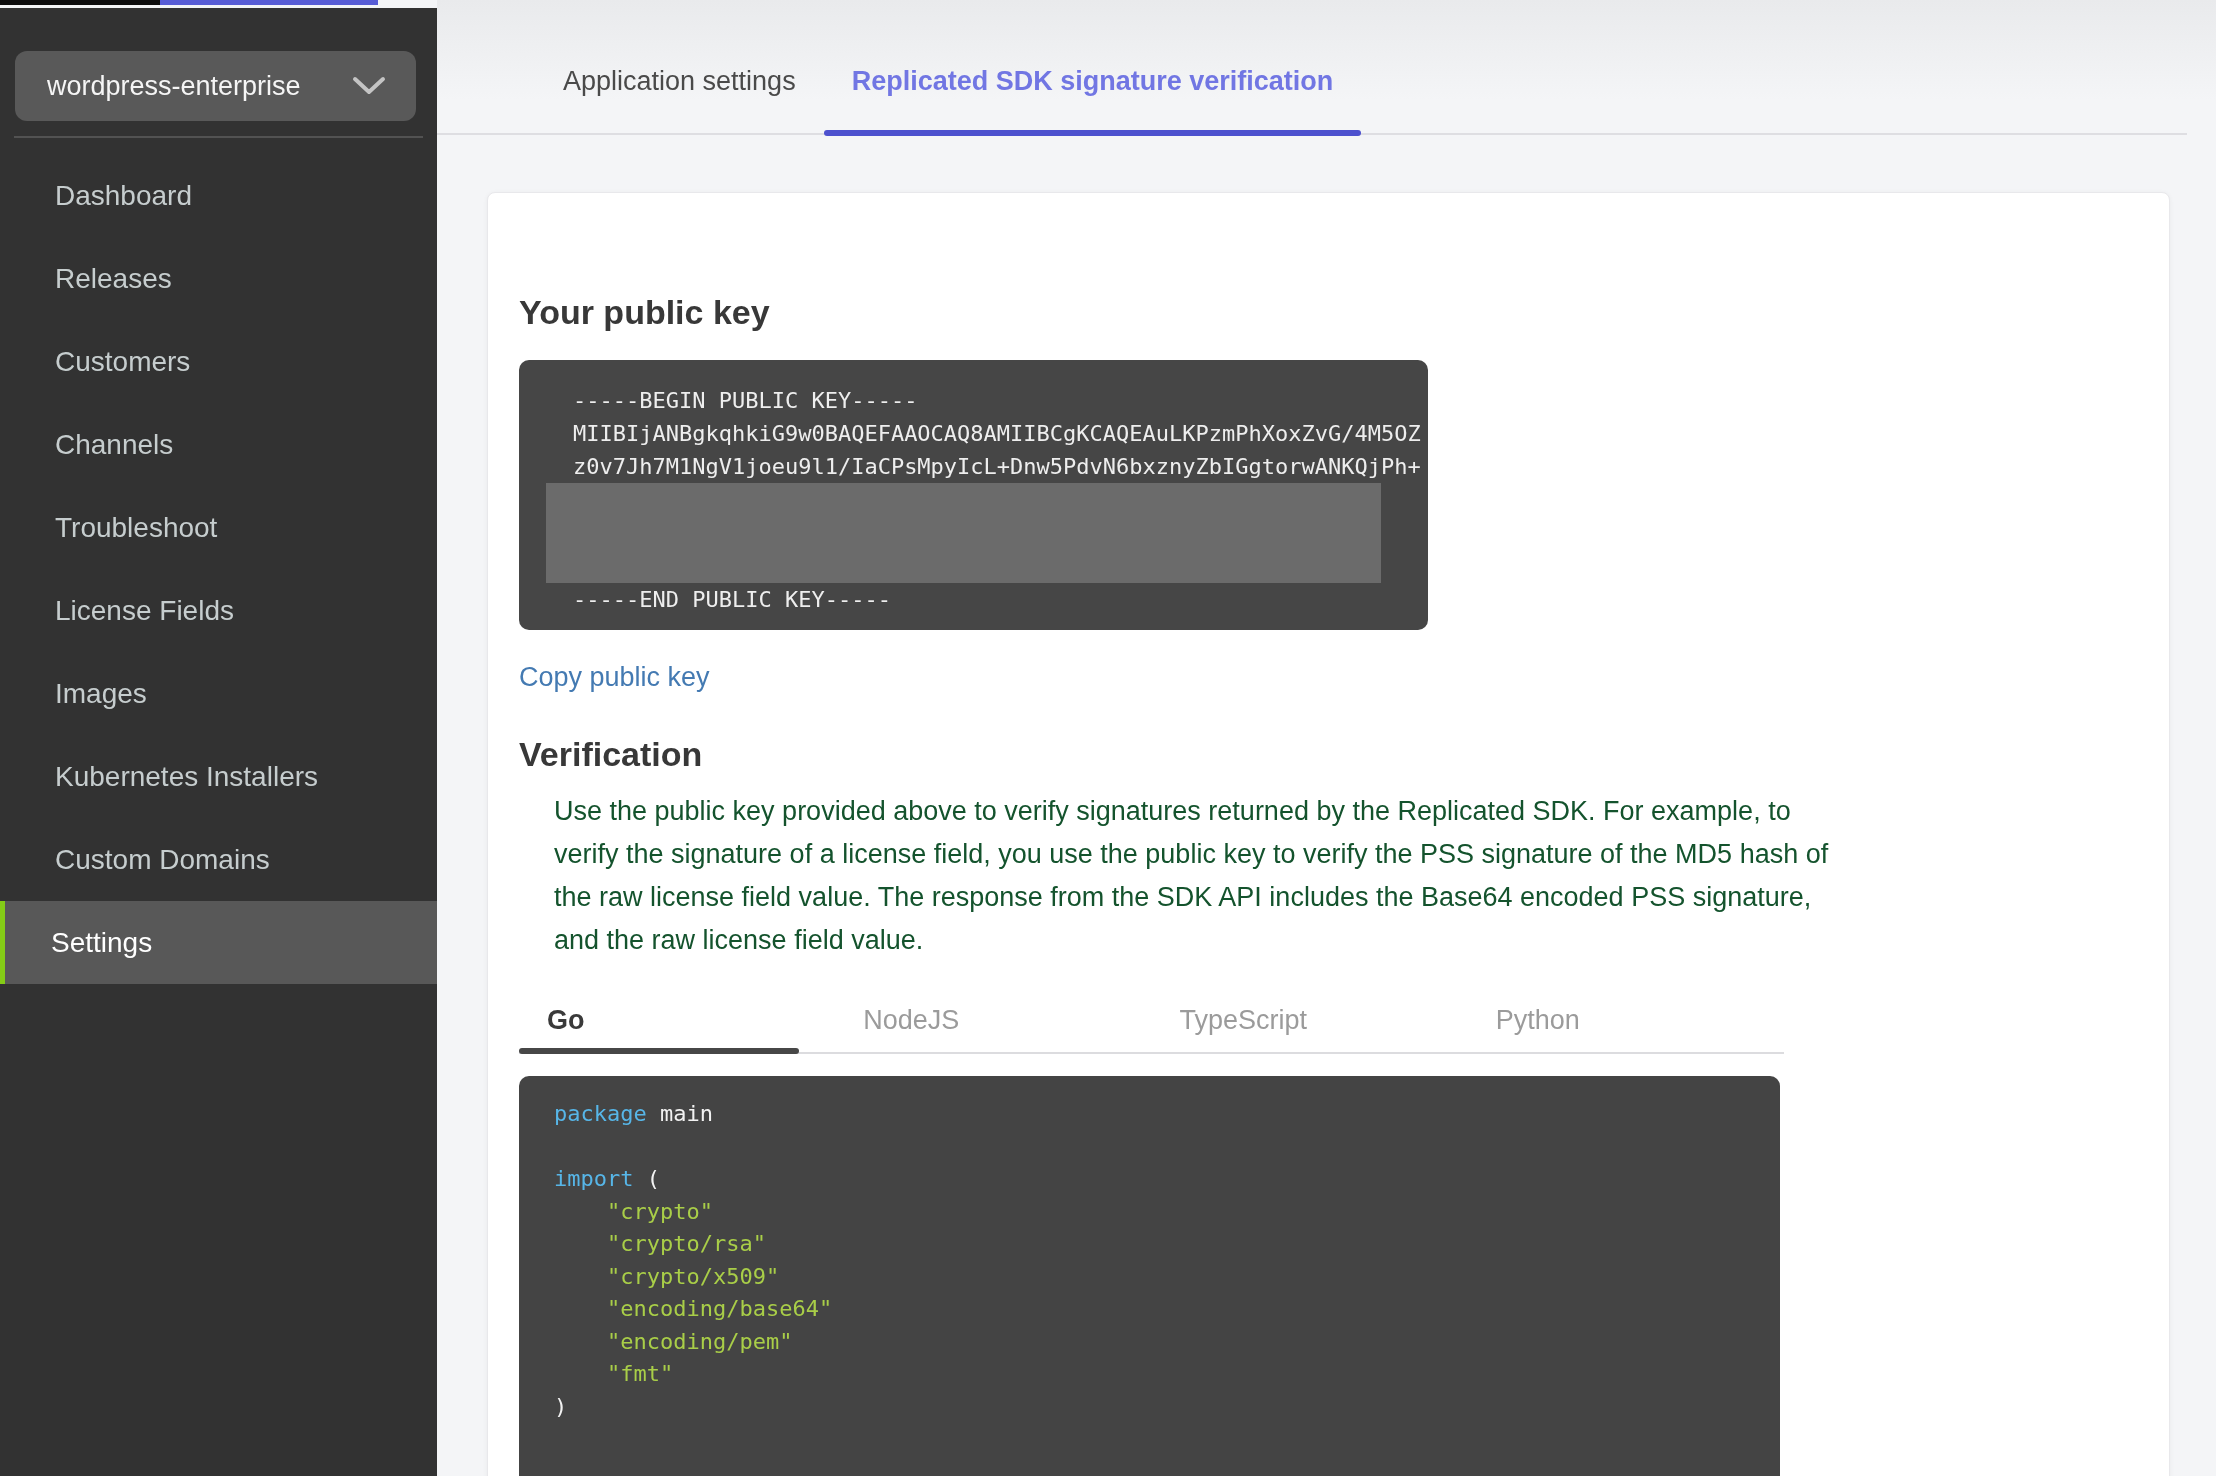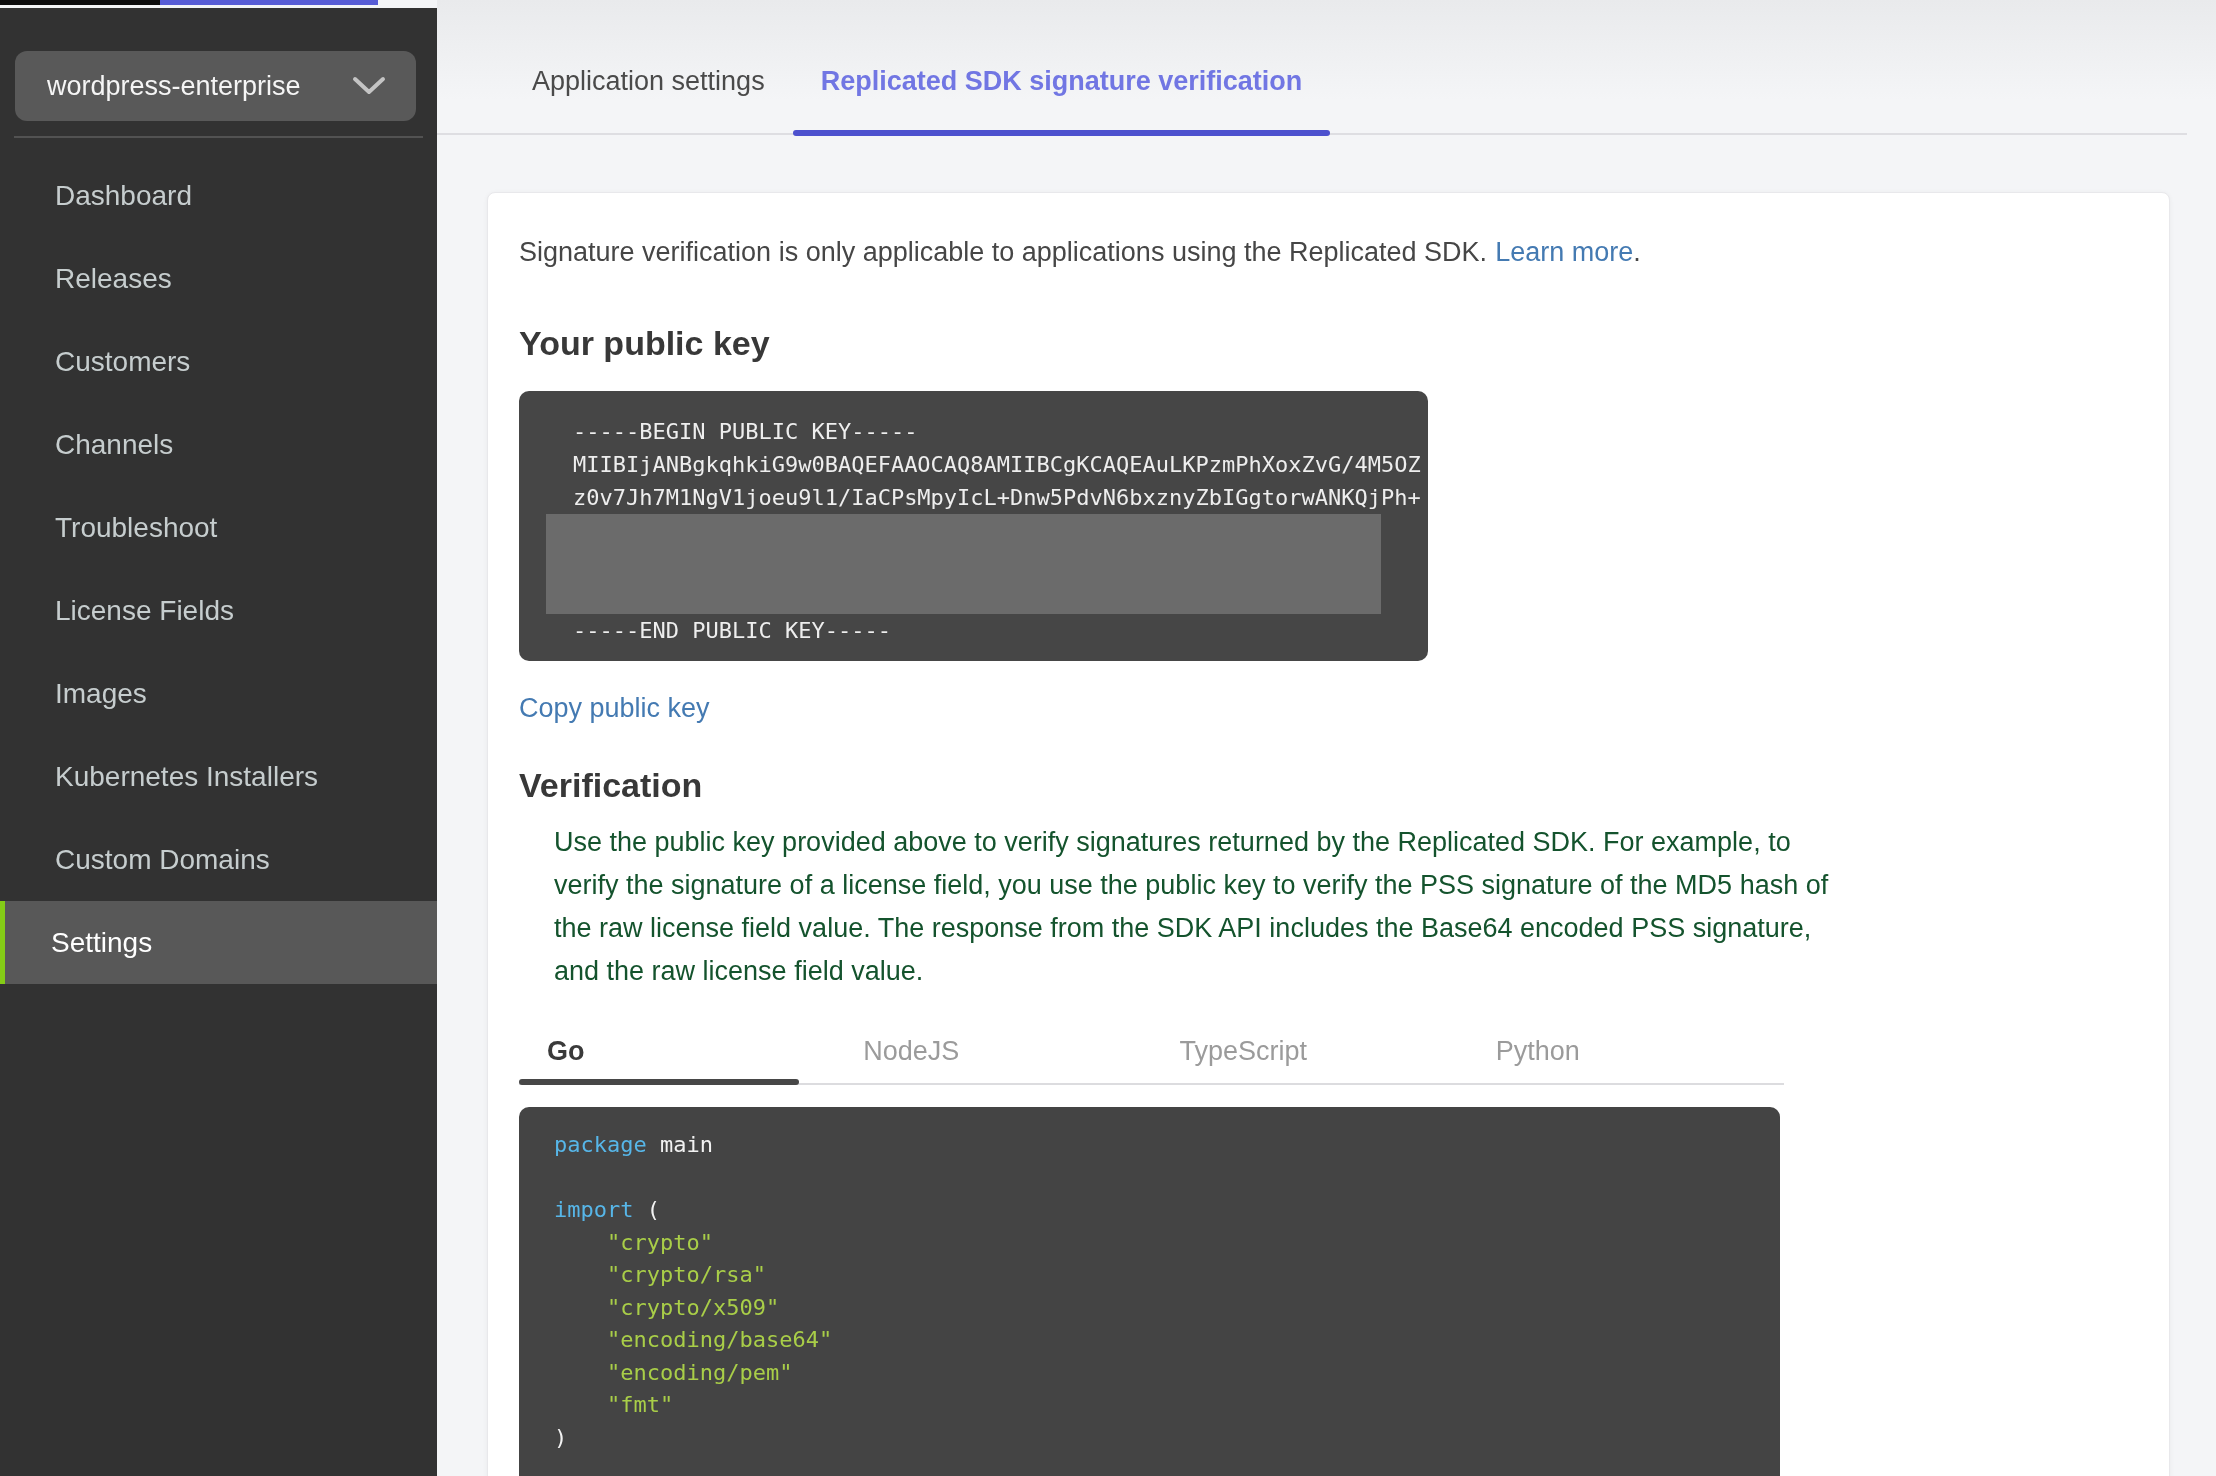--- a/index.html
+++ b/index.html
@@ -40,21 +40,21 @@
     border-left:5px solid #84cc16; padding-left:46px;
   }
 
   
   .main {
     position:absolute; left:437px; top:0; width:1779px; height:1476px;
     background:linear-gradient(180deg,#e9eaec 0px,#f4f5f7 100px);
   }
   .htabs {
     display:flex; align-items:center; height:135px;
-    margin:0 29px 0 0; padding:30px 0 0 67px;
+    margin:0 29px 0 0; padding:30px 0 0 98px;
     border-bottom:2px solid #dedee2;
   }
   .htab {
     position:relative; font-size:27px; color:#4a4a4a;
     padding:0 28px; height:105px; display:flex; align-items:center;
     cursor:pointer; white-space:nowrap;
   }
   .htab.active { color:#7176e3; font-weight:bold; }
   .htab.active::after {
     content:""; position:absolute; left:0; right:0; bottom:-2px;
@@ -149,21 +149,20 @@
     </nav>
 </aside>
 
 <main class="main">
   <div class="htabs">
       <div class="htab">Application settings</div>
       <div class="htab active">Replicated SDK signature verification</div>
     </div>
 
   <section class="card">
-    <p class="intro"><span>Signature verification is only applicable to applications using the Replicated SDK.</span><a class="link">Learn more</a><span>.</span></p>
 
     <h2>Your public key</h2>
 
     <div class="pem">
         <div class="code-line">-----BEGIN PUBLIC KEY-----</div>
         <div class="code-line">MIIBIjANBgkqhkiG9w0BAQEFAAOCAQ8AMIIBCgKCAQEAuLKPzmPhXoxZvG/4M5OZ</div>
         <div class="code-line">z0v7Jh7M1NgV1joeu9l1/IaCPsMpyIcL+Dnw5PdvN6bxznyZbIGgtorwANKQjPh+</div>
         <div class="redacted"></div>
         <div class="code-line">-----END PUBLIC KEY-----</div>
       </div>

